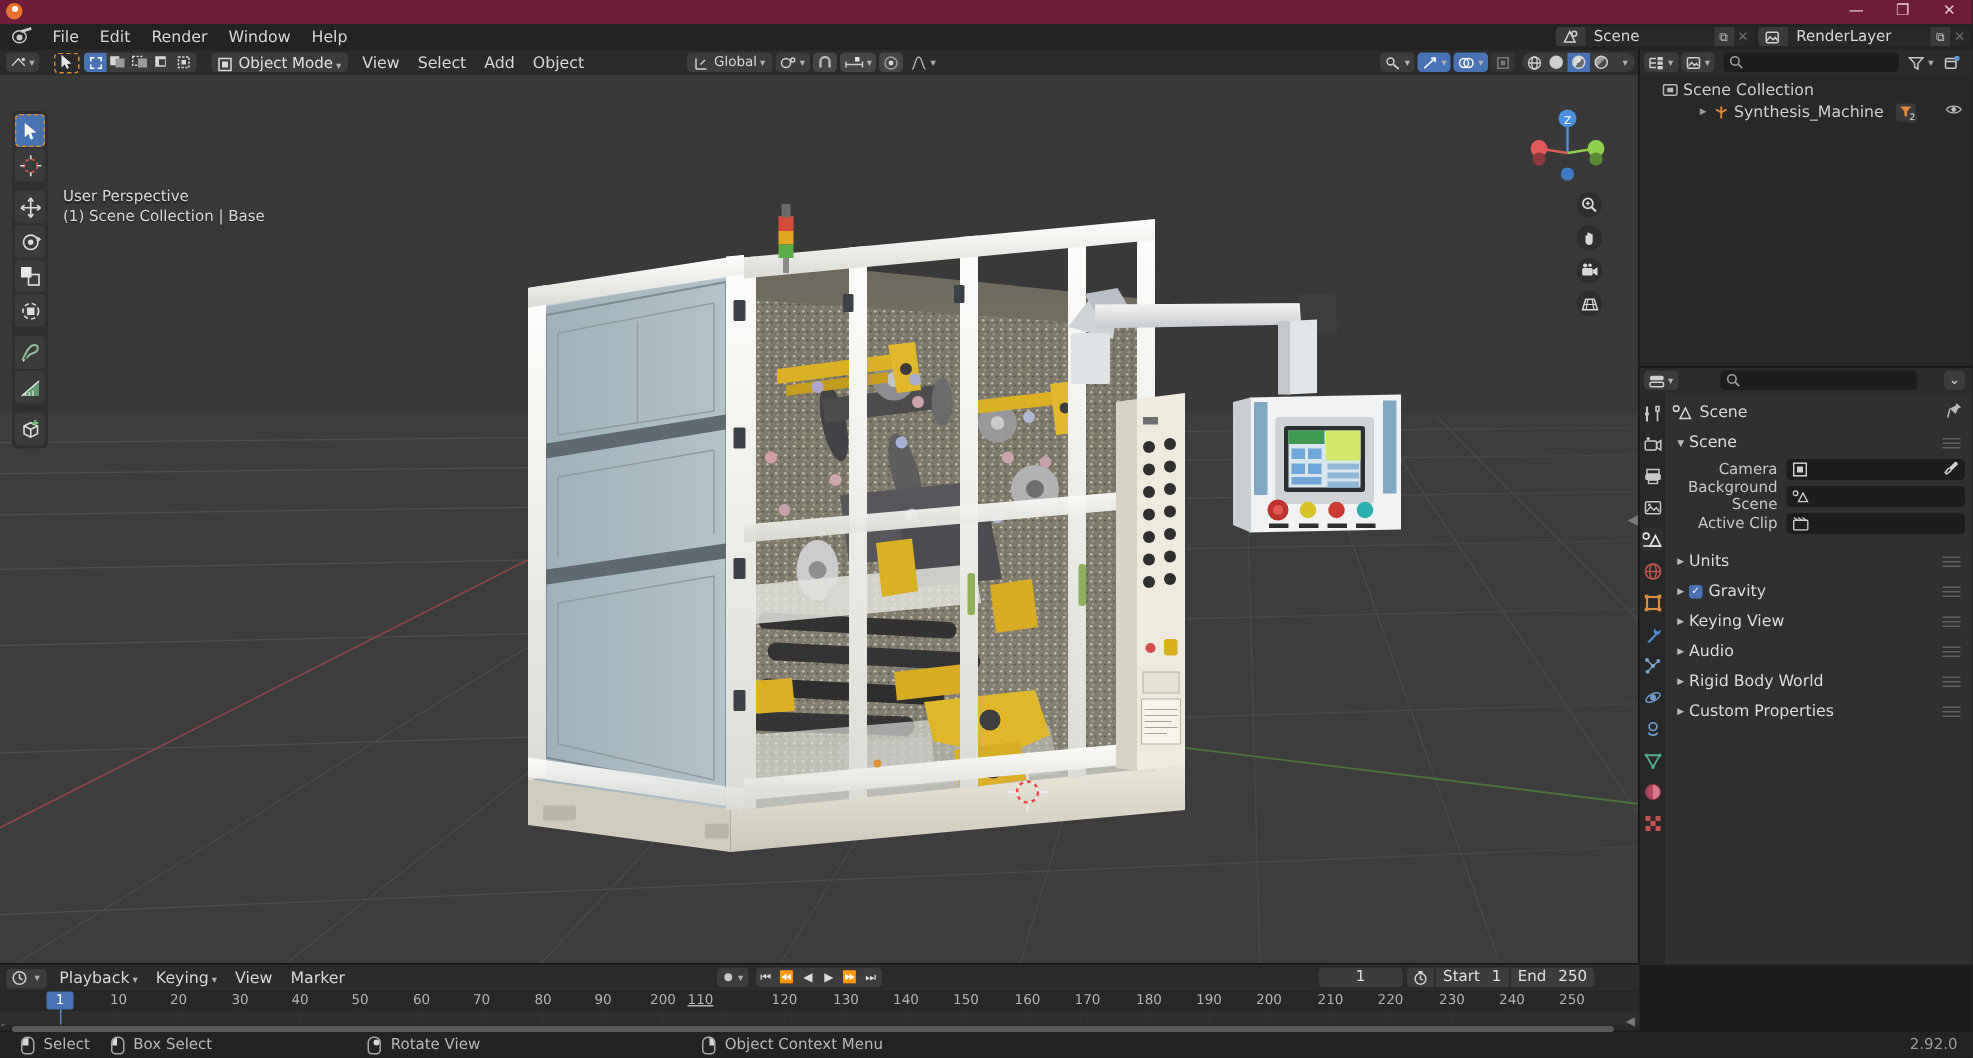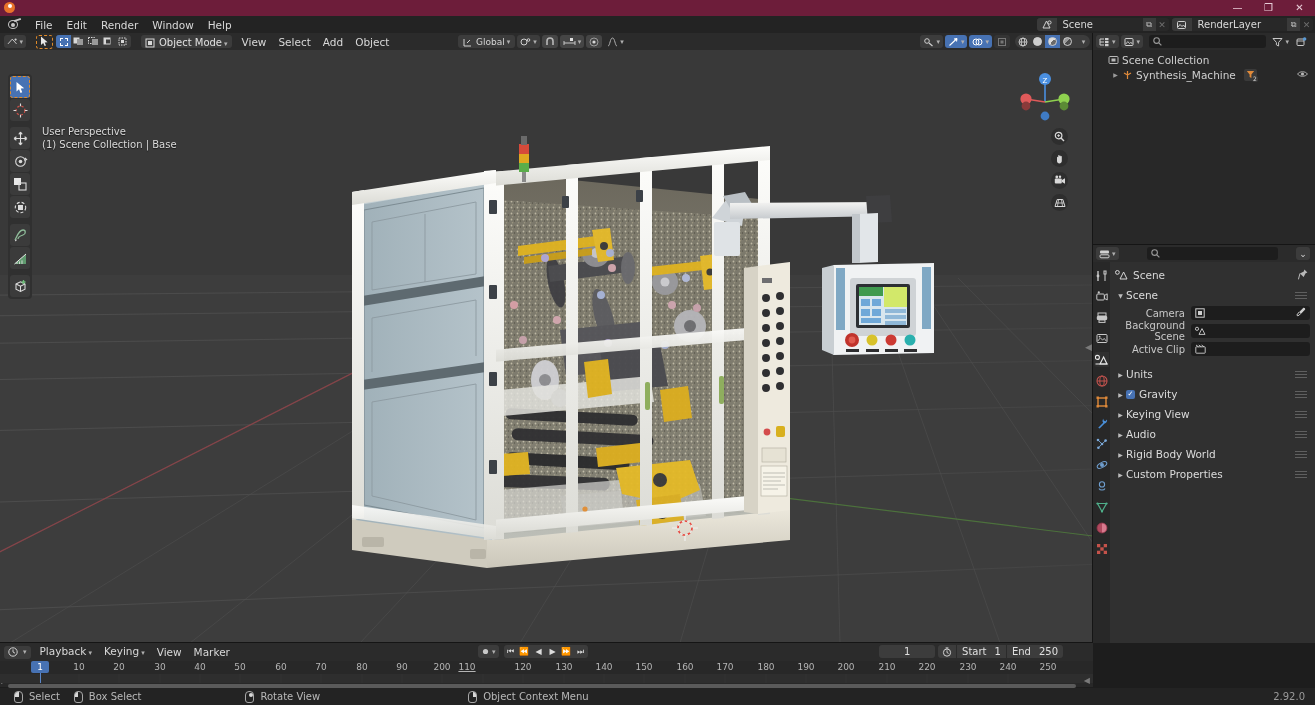--- a/index.html
+++ b/index.html
@@ -953,21 +953,21 @@
     <div class="ol-row">
       <div class="ol-disc"></div>
       <div class="ol-ico">
         <svg width="11" height="10" viewBox="0 0 11 10">
             <rect x="1" y="1.5" width="9" height="7" rx="1" fill="none" stroke="#b8b8b8" stroke-width="1"></rect>
             <rect x="3.5" y="3.5" width="4" height="3" fill="#b8b8b8"></rect>
           </svg>
       </div>
       <div class="ol-label">Scene Collection</div>
     </div>
-    <div class="ol-row" style="padding-left:18px;">
+    <div class="ol-row" style="padding-left:18px;margin-left:20px;">
       <div class="ol-disc">▶</div>
       <div class="ol-ico">
         <svg width="11" height="10" viewBox="0 0 11 10">
             <path d="M5.5 1 L5.5 9 M2 3 L5.5 5 M9 3 L5.5 5" stroke="#e08a3a" stroke-width="1.2" fill="none"></path>
           </svg>
       </div>
       <div class="ol-label">Synthesis_Machine</div>
       <div class="ol-badge">
         <svg width="9" height="9" viewBox="0 0 9 9">
             <path d="M0.8 1 L8.2 1 L5.4 4.4 L5.4 8 L3.6 7 L3.6 4.4 Z" fill="#e08a3a"></path>

